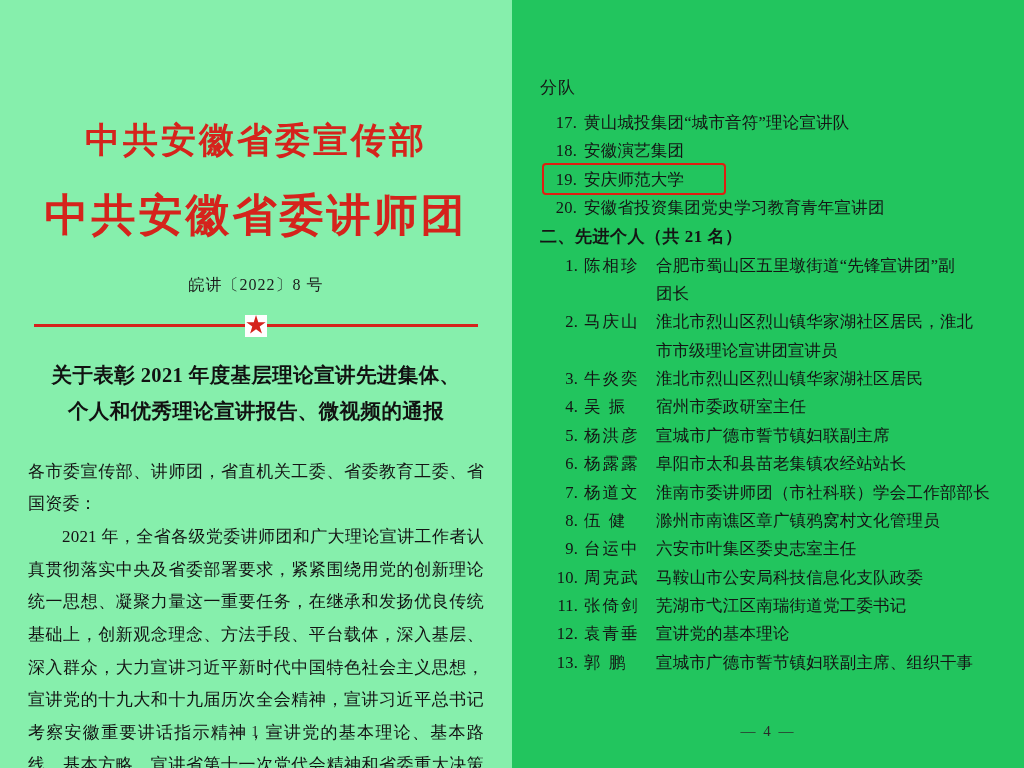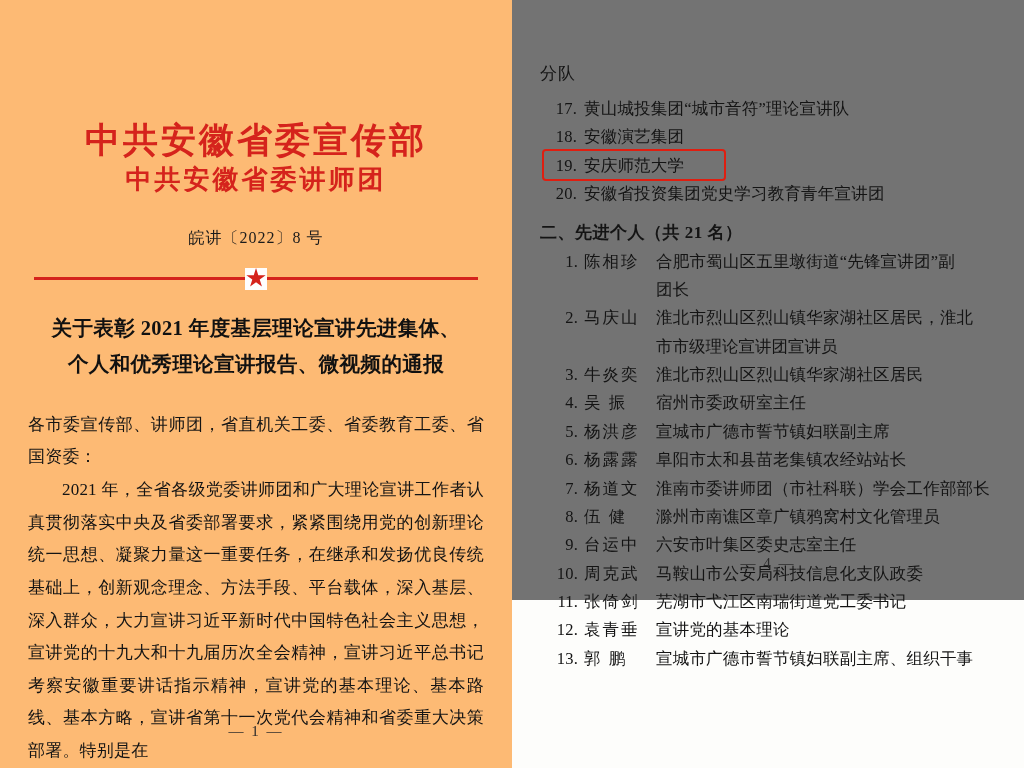--- a/index.html
+++ b/index.html
@@ -18,49 +18,50 @@
     width: 1024px;
     height: 768px;
     display: flex;
     background: #fdfdfb;
   }
   
   .page-left {
     position: relative;
     width: 512px;
     height: 768px;
-    background: #fdba74;
+    background: #86efac;
     box-sizing: border-box;
     padding: 0 28px;
   }
   .page-right {
     position: relative;
     width: 512px;
-    height: 600px;
-    background: #737373;
+    height: 768px;
+    background: #22c55e;
     box-sizing: border-box;
-    padding: 0 18px 0 14px;
+    padding: 14px 18px 0 14px;
   }
   .masthead {
     text-align: center;
     color: #d5231c;
     font-family: "DejaVu Serif", "Liberation Serif", serif;
     font-weight: bold;
     letter-spacing: 3px;
   }
   .masthead .line1 {
     font-size: 35px;
     line-height: 1.28;
     margin-top: 118px;
     white-space: nowrap;
   }
   .masthead .line2 {
-    font-size: 26px;
+    font-size: 44px;
     line-height: 1.28;
     white-space: nowrap;
+    margin-top: 24px;
   }
   .doc-number {
     text-align: center;
     font-size: 16px;
     color: #1b1b1b;
     margin-top: 32px;
     letter-spacing: 1px;
   }
   .red-rule {
     position: relative;
@@ -151,21 +152,21 @@
   .list-item .txt {
     flex: 1 1 auto;
   }
   .highlight-box {
     position: absolute;
     border: 2.5px solid #e01e10;
     border-radius: 4px;
     pointer-events: none;
   }
   .section-head {
-    margin-top: 12px;
+    margin-top: 2px;
     margin-left: 14px;
     font-size: 17px;
     font-weight: bold;
     color: #141414;
     letter-spacing: 0.5px;
   }
   .person-list {
     margin-top: 4px;
     margin-left: 24px;
   }

